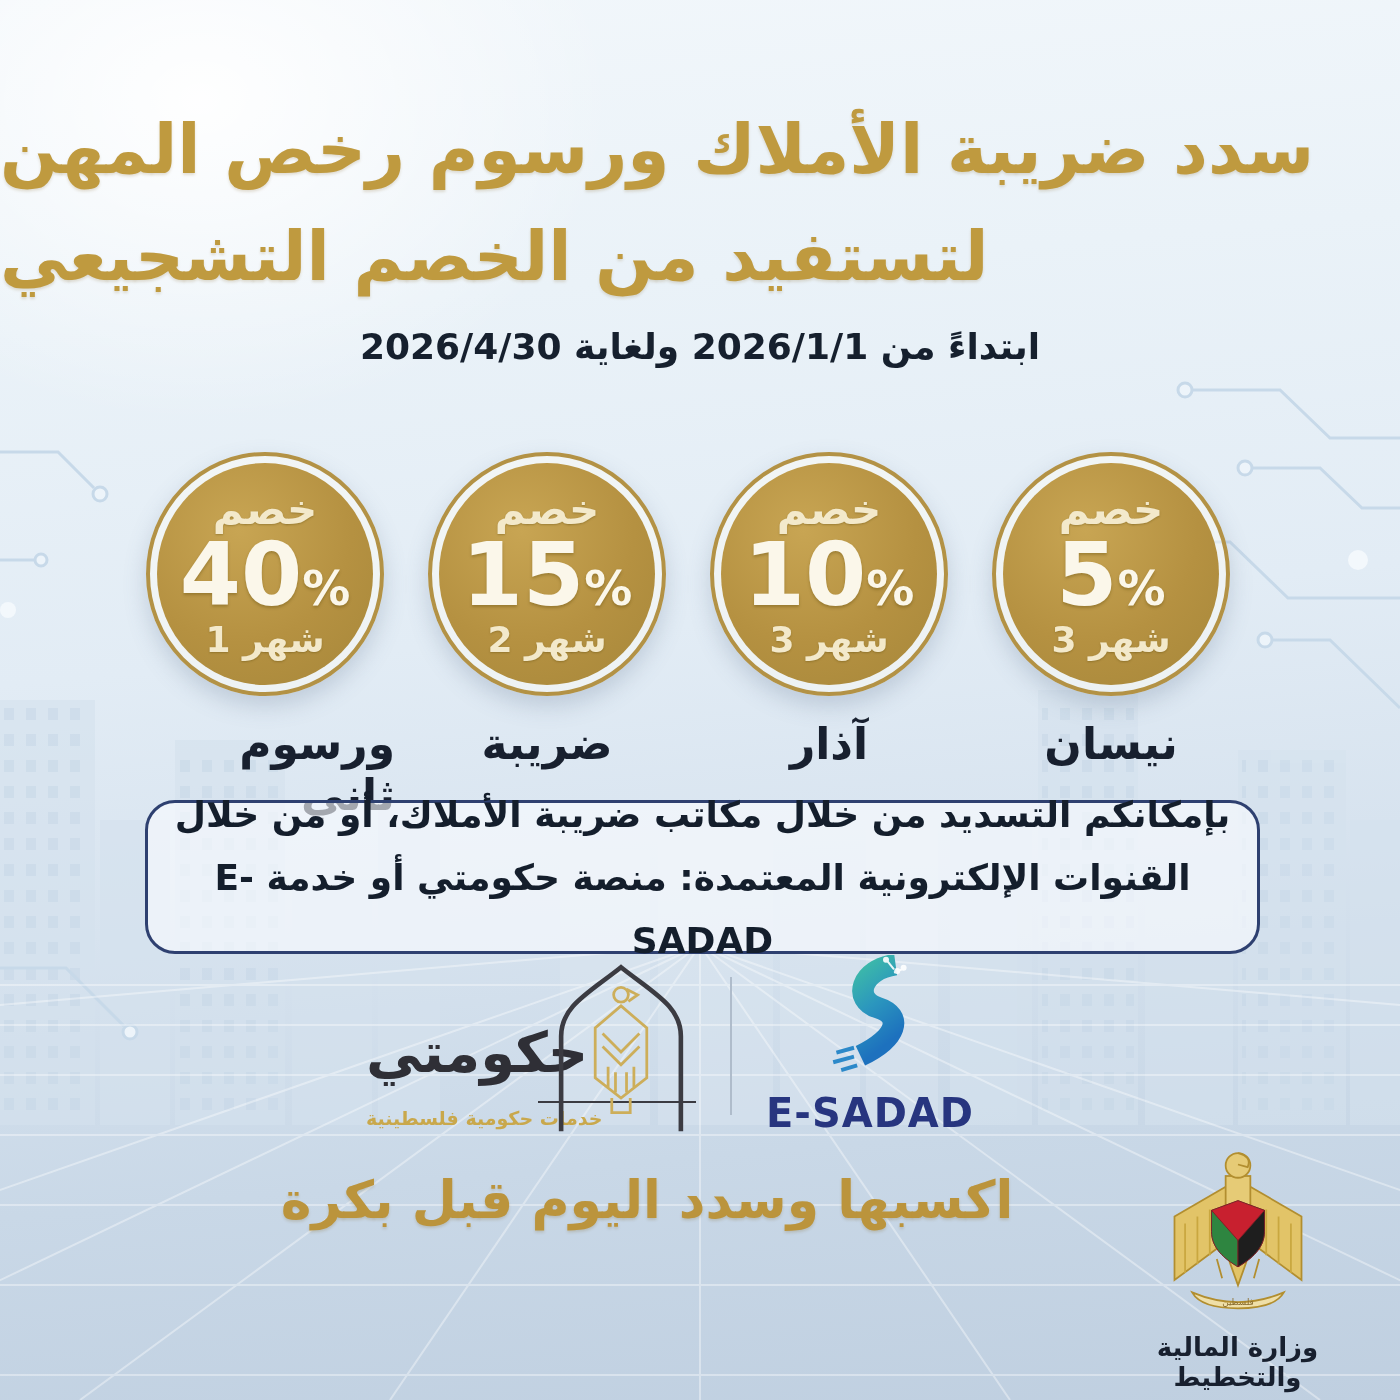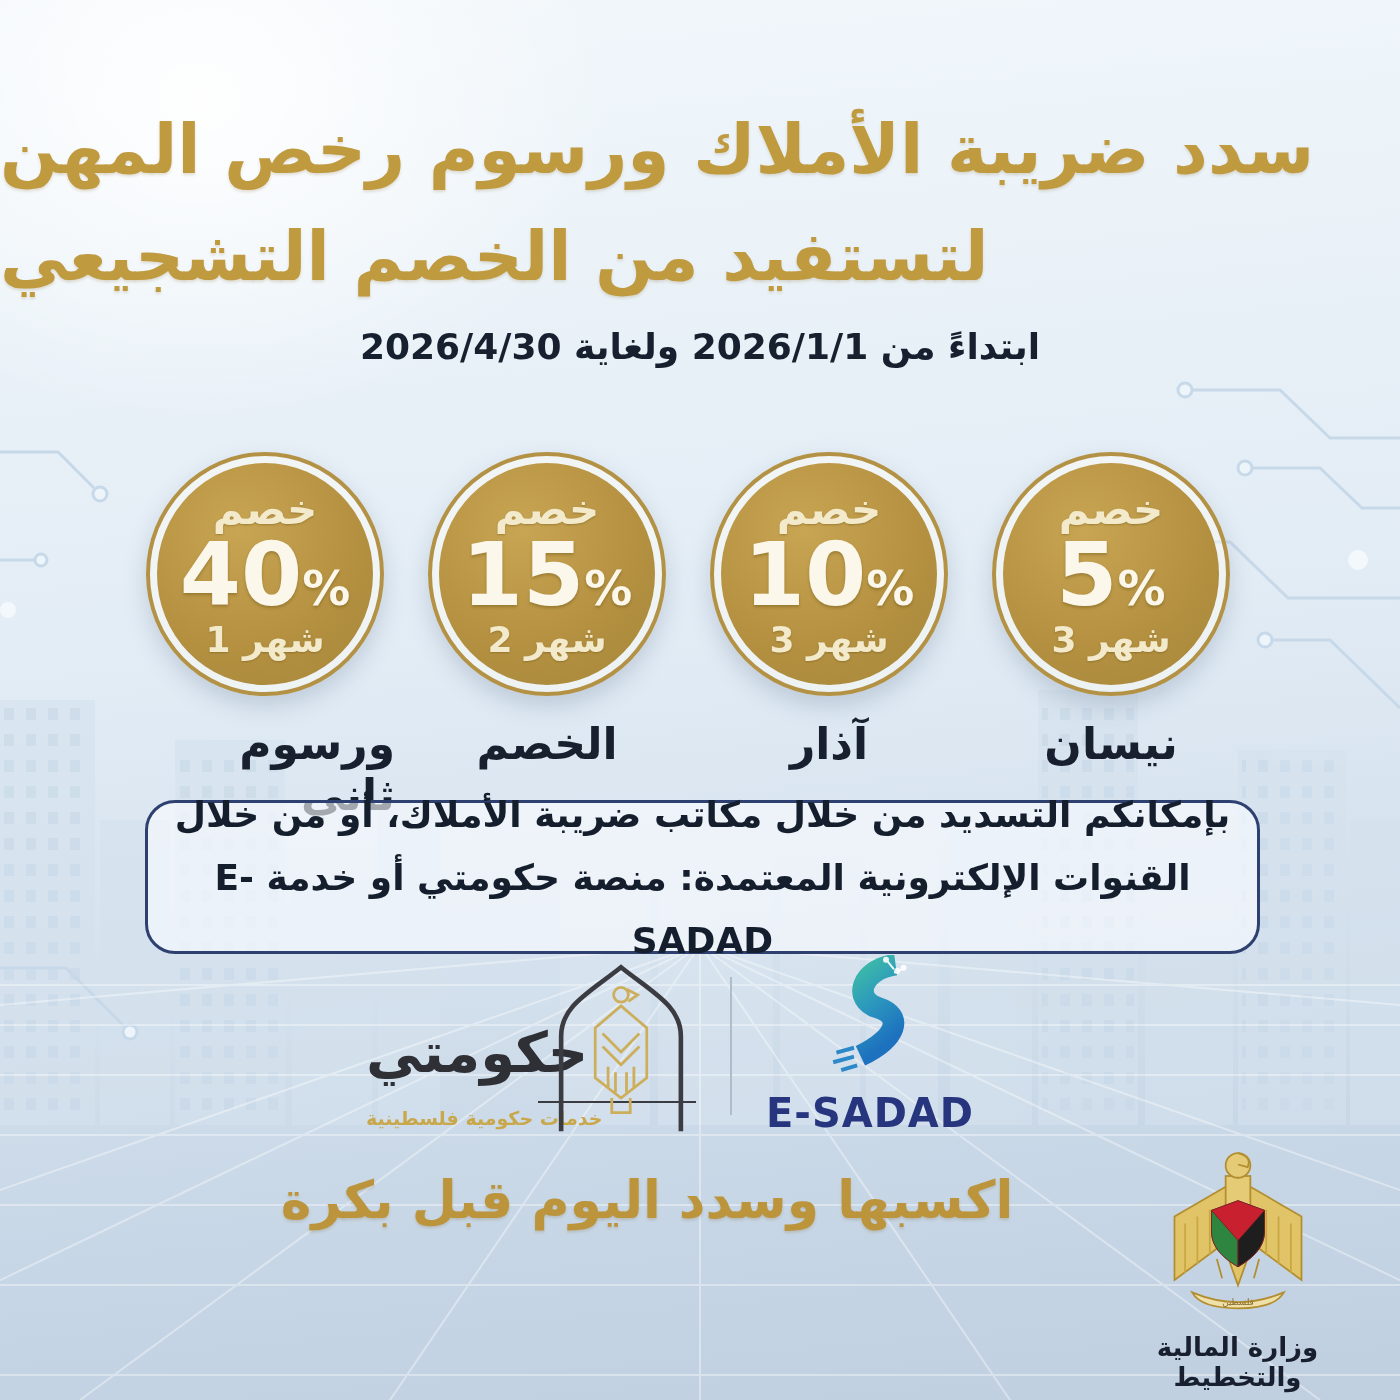--- a/index.html
+++ b/index.html
@@ -183,21 +183,21 @@
         <div class="coin-ring">
           <div class="coin">
             <div class="coin-label">خصم</div>
             <div class="coin-pct">
               <span class="num">15</span>
               <span class="sign">%</span>
             </div>
             <div class="coin-month">شهر 2</div>
           </div>
         </div>
-        <div class="month-name">الخصم</div>
+        <div class="month-name">ضريبة</div>
       </div>
 
       <div class="circle-block">
         <div class="coin-ring">
           <div class="coin">
             <div class="coin-label">خصم</div>
             <div class="coin-pct">
               <span class="num">10</span>
               <span class="sign">%</span>
             </div>

